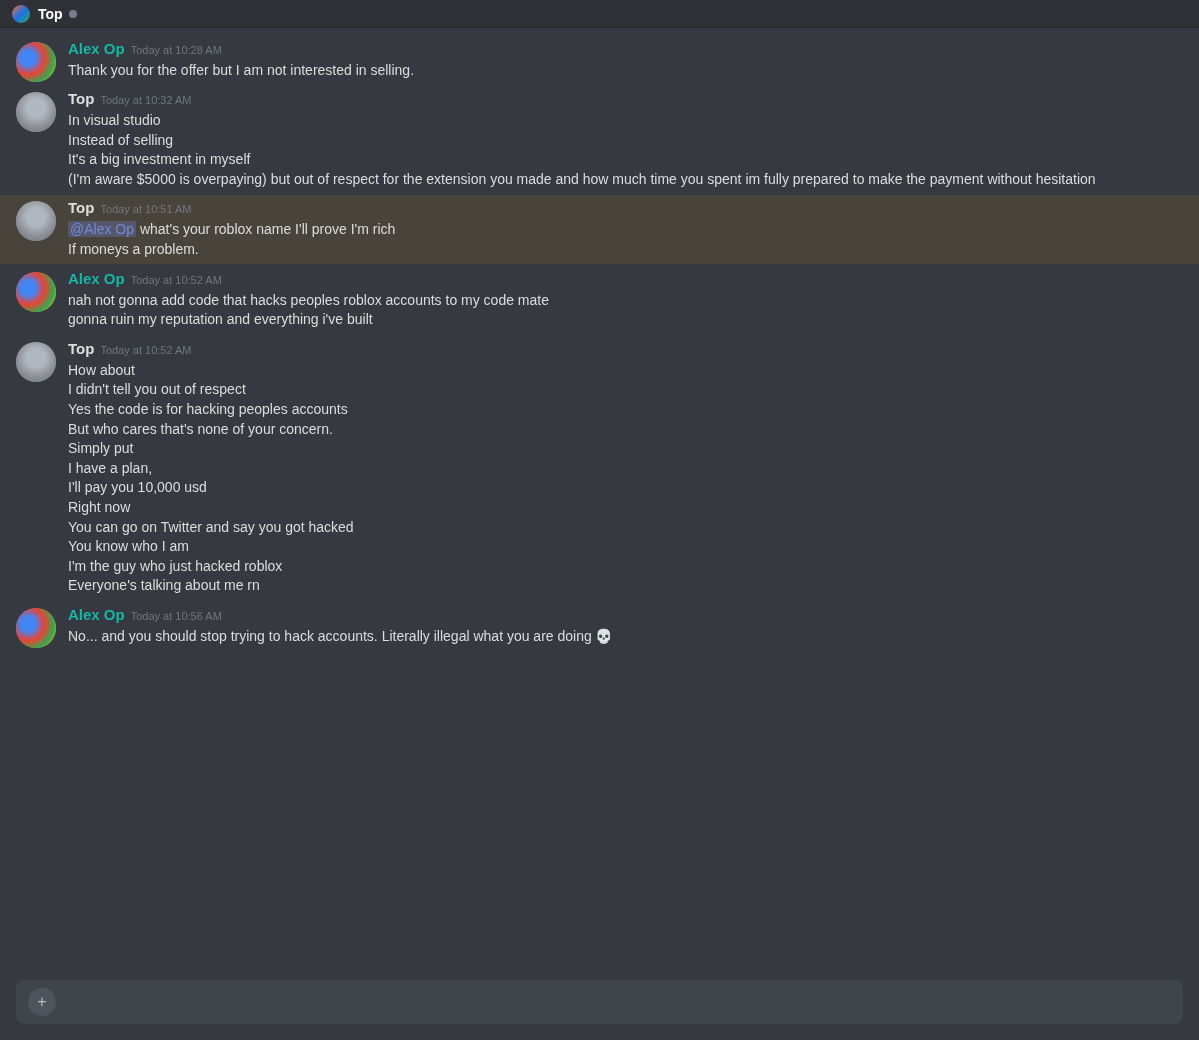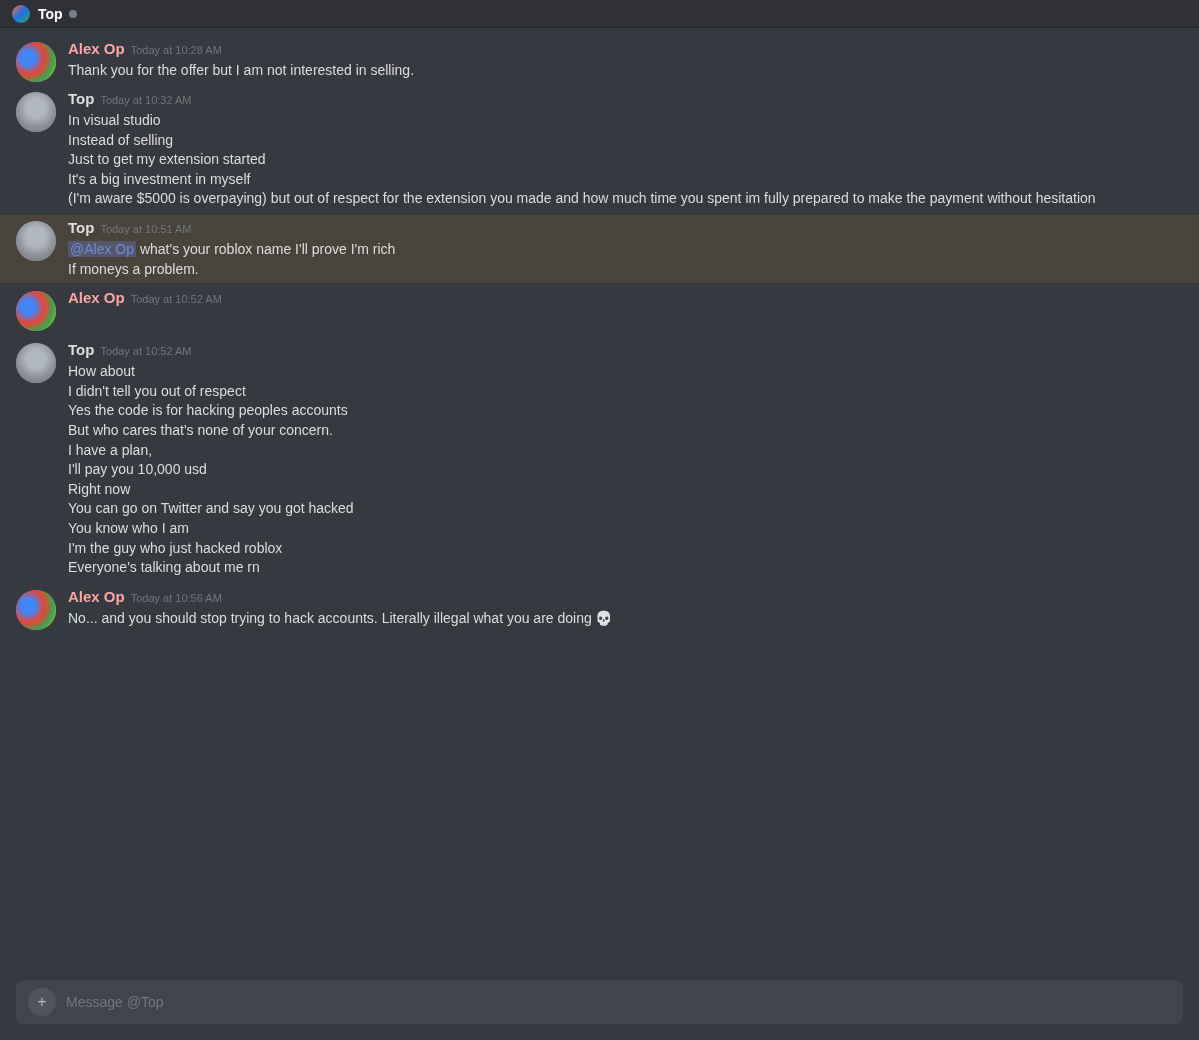--- a/index.html
+++ b/index.html
@@ -106,21 +106,21 @@
       display: flex;
       align-items: baseline;
       margin-bottom: 4px;
     }
 
     .username {
       font-weight: 600;
       font-size: 15px;
       margin-right: 6px;
     }
-    .username-alex { color: #fca5a5; }
+    .username-alex { color: #14b8a6; }
     .username-top { color: #dcddde; }
 
     .timestamp {
       font-size: 11px;
       color: #72767d;
       font-weight: 400;
       text-align: center;
     }
 
     .message-text {
@@ -213,21 +213,20 @@
   <div class="message-group">
     <div class="avatar avatar-top"></div>
     <div class="message-content">
       <div class="message-header">
         <span class="username username-top">Top</span>
         <span class="timestamp">Today at 10:32 AM</span>
       </div>
       <div class="message-text">
         <div class="message-line">In visual studio</div>
         <div class="message-line">Instead of selling</div>
-        <div class="message-line">Just to get my extension started</div>
         <div class="message-line">It's a big investment in myself</div>
         <div class="message-line">(I'm aware $5000 is overpaying) but out of respect for the extension you made and how much time you spent im fully prepared to make the payment without hesitation</div>
       </div>
     </div>
   </div>
 
   <div class="message-group highlighted">
     <div class="avatar avatar-top"></div>
     <div class="message-content">
       <div class="message-header">
@@ -240,36 +239,41 @@
       </div>
     </div>
   </div>
 
   <div class="message-group">
     <div class="avatar avatar-alex"></div>
     <div class="message-content">
       <div class="message-header">
         <span class="username username-alex">Alex Op</span>
         <span class="timestamp">Today at 10:52 AM</span>
+      </div>
+      <div class="message-text">
+        <div class="message-line">nah not gonna add code that hacks peoples roblox accounts to my code mate</div>
+        <div class="message-line">gonna ruin my reputation and everything i've built</div>
       </div>
     </div>
   </div>
 
   <div class="message-group">
     <div class="avatar avatar-top"></div>
     <div class="message-content">
       <div class="message-header">
         <span class="username username-top">Top</span>
         <span class="timestamp">Today at 10:52 AM</span>
       </div>
       <div class="message-text">
         <div class="message-line">How about</div>
         <div class="message-line">I didn't tell you out of respect</div>
         <div class="message-line">Yes the code is for hacking peoples accounts</div>
         <div class="message-line">But who cares that's none of your concern.</div>
+        <div class="message-line">Simply put</div>
         <div class="message-line">I have a plan,</div>
         <div class="message-line">I'll pay you 10,000 usd</div>
         <div class="message-line">Right now</div>
         <div class="message-line">You can go on Twitter and say you got hacked</div>
         <div class="message-line">You know who I am</div>
         <div class="message-line">I'm the guy who just hacked roblox</div>
         <div class="message-line">Everyone's talking about me rn</div>
       </div>
     </div>
   </div>
@@ -285,15 +289,14 @@
         <div class="message-line">No... and you should stop trying to hack accounts. Literally illegal what you are doing 💀</div>
       </div>
     </div>
   </div>
 
 </div>
 
 <div class="input-area">
   <div class="input-box">
     <div class="input-icon"></div>
-    <input class="input-field" type="text" placeholder="Message @Top" style="">
   </div>
 </div>
 
 </body></html>

